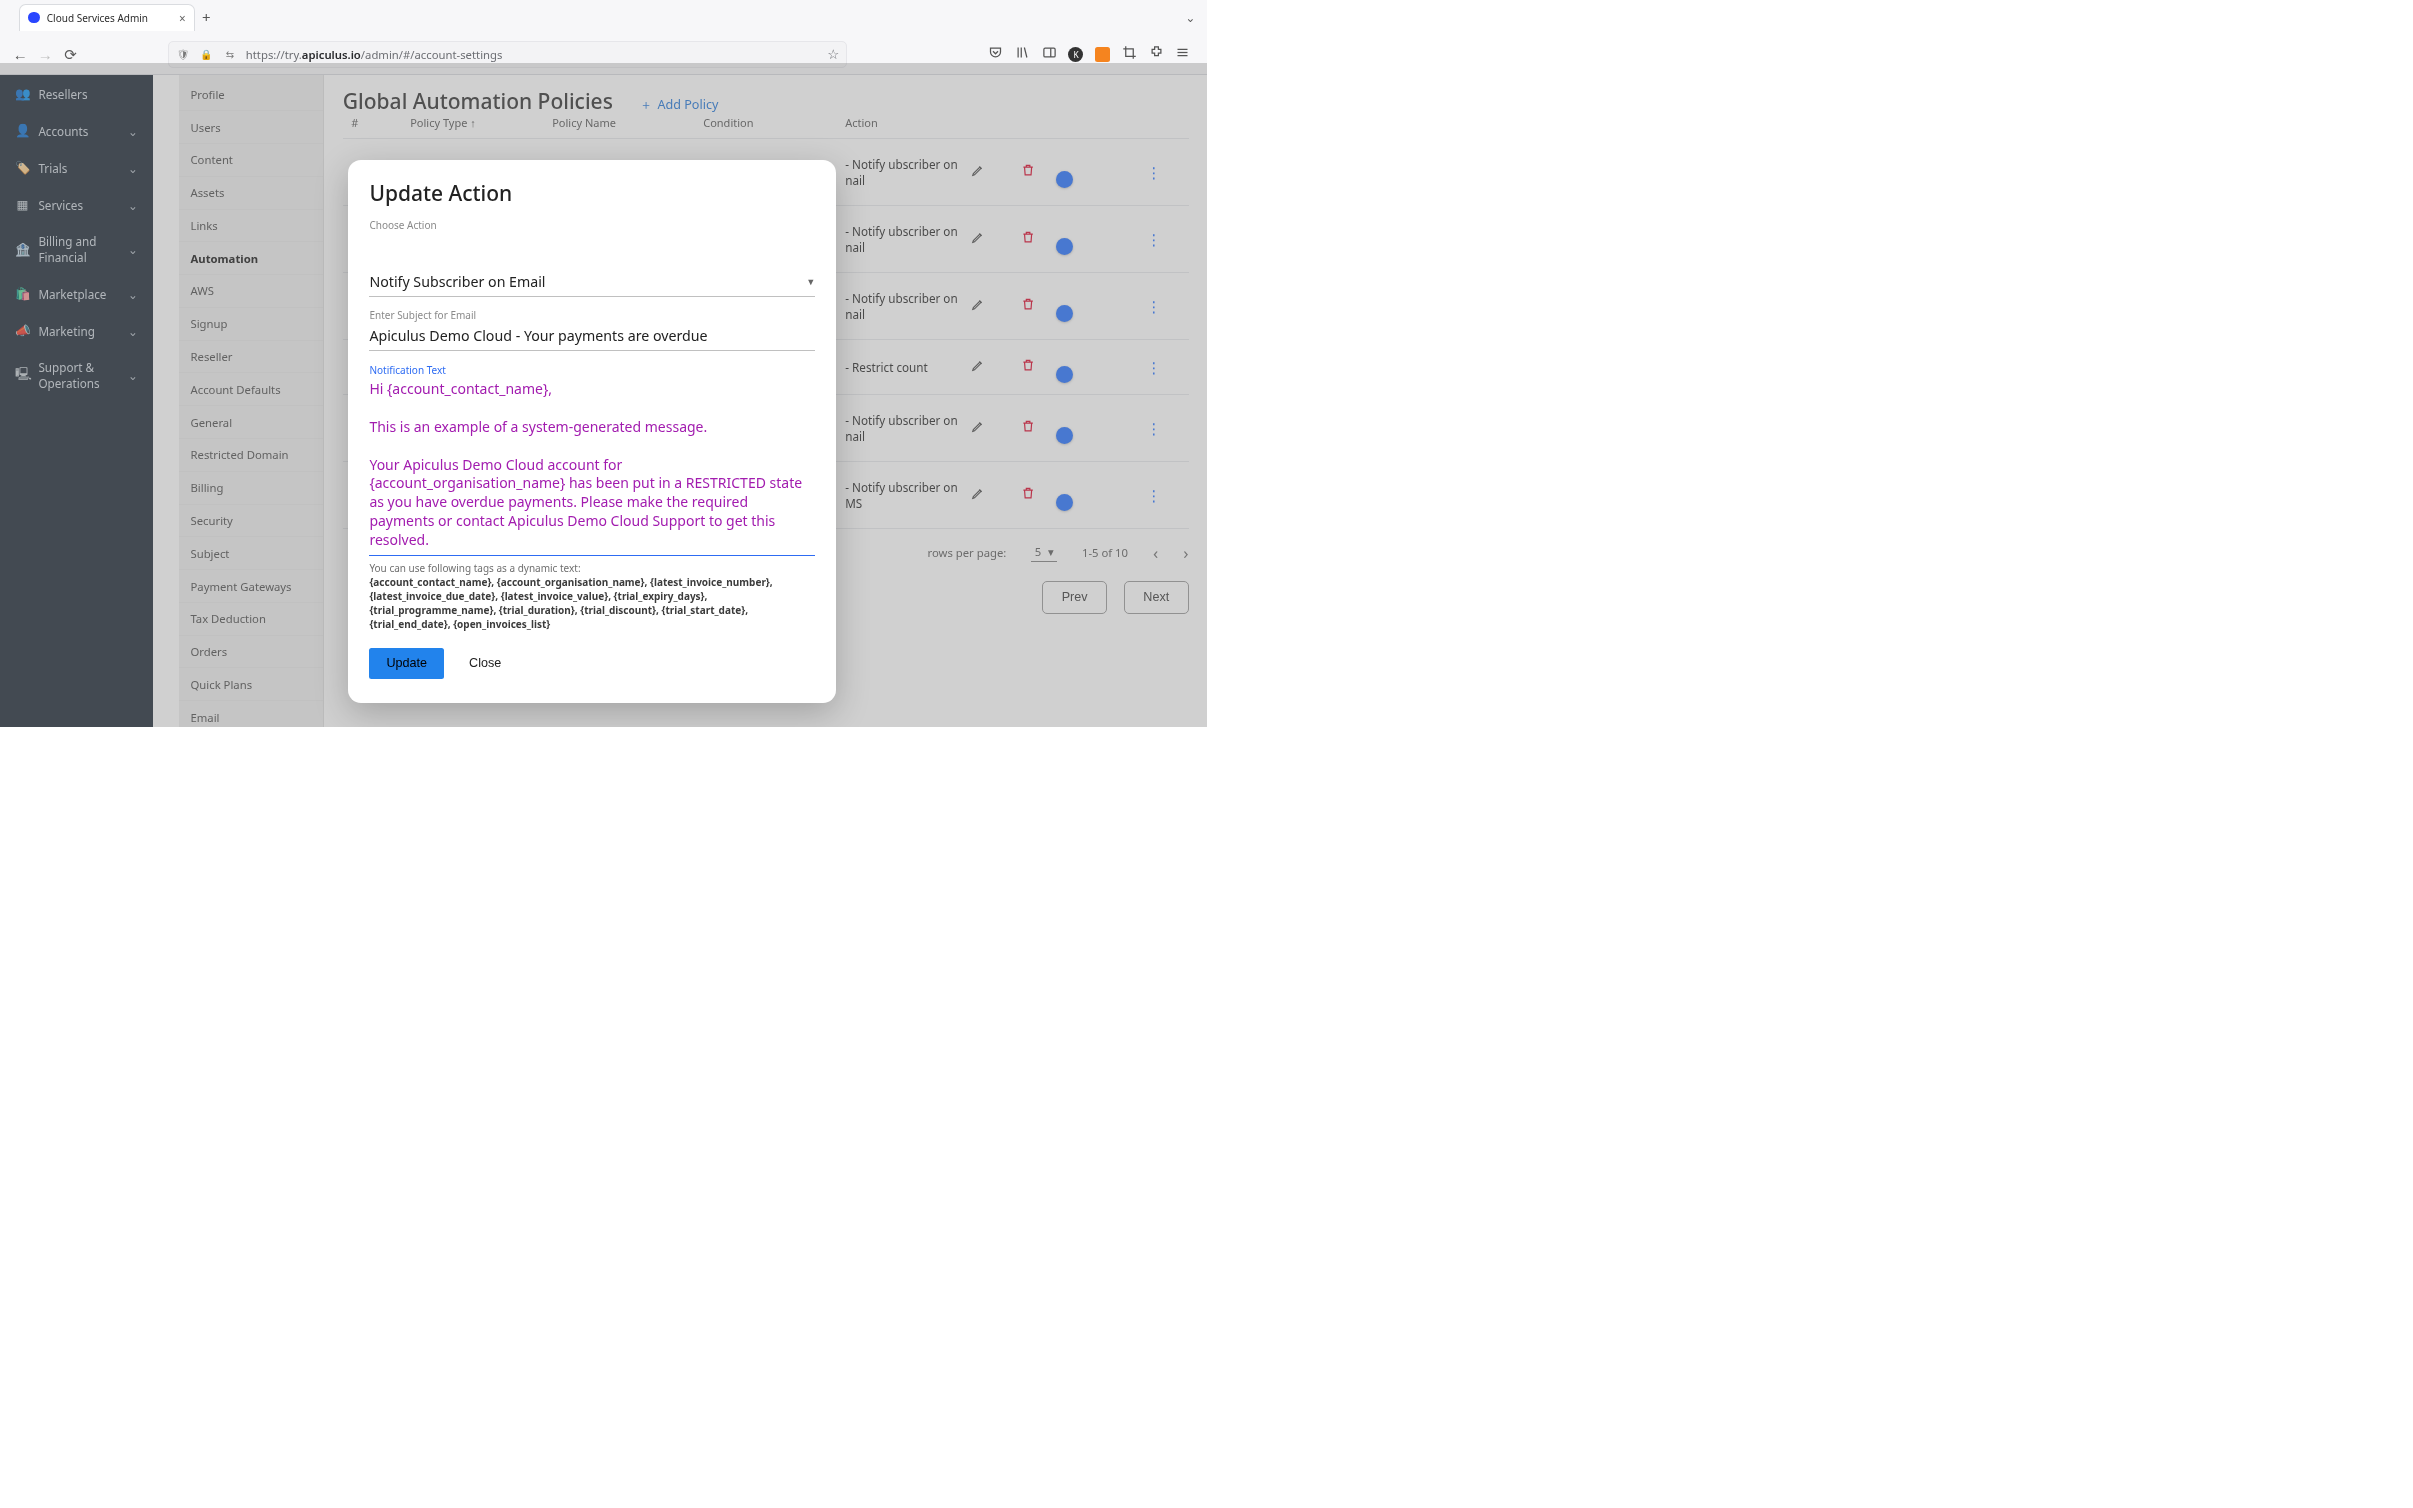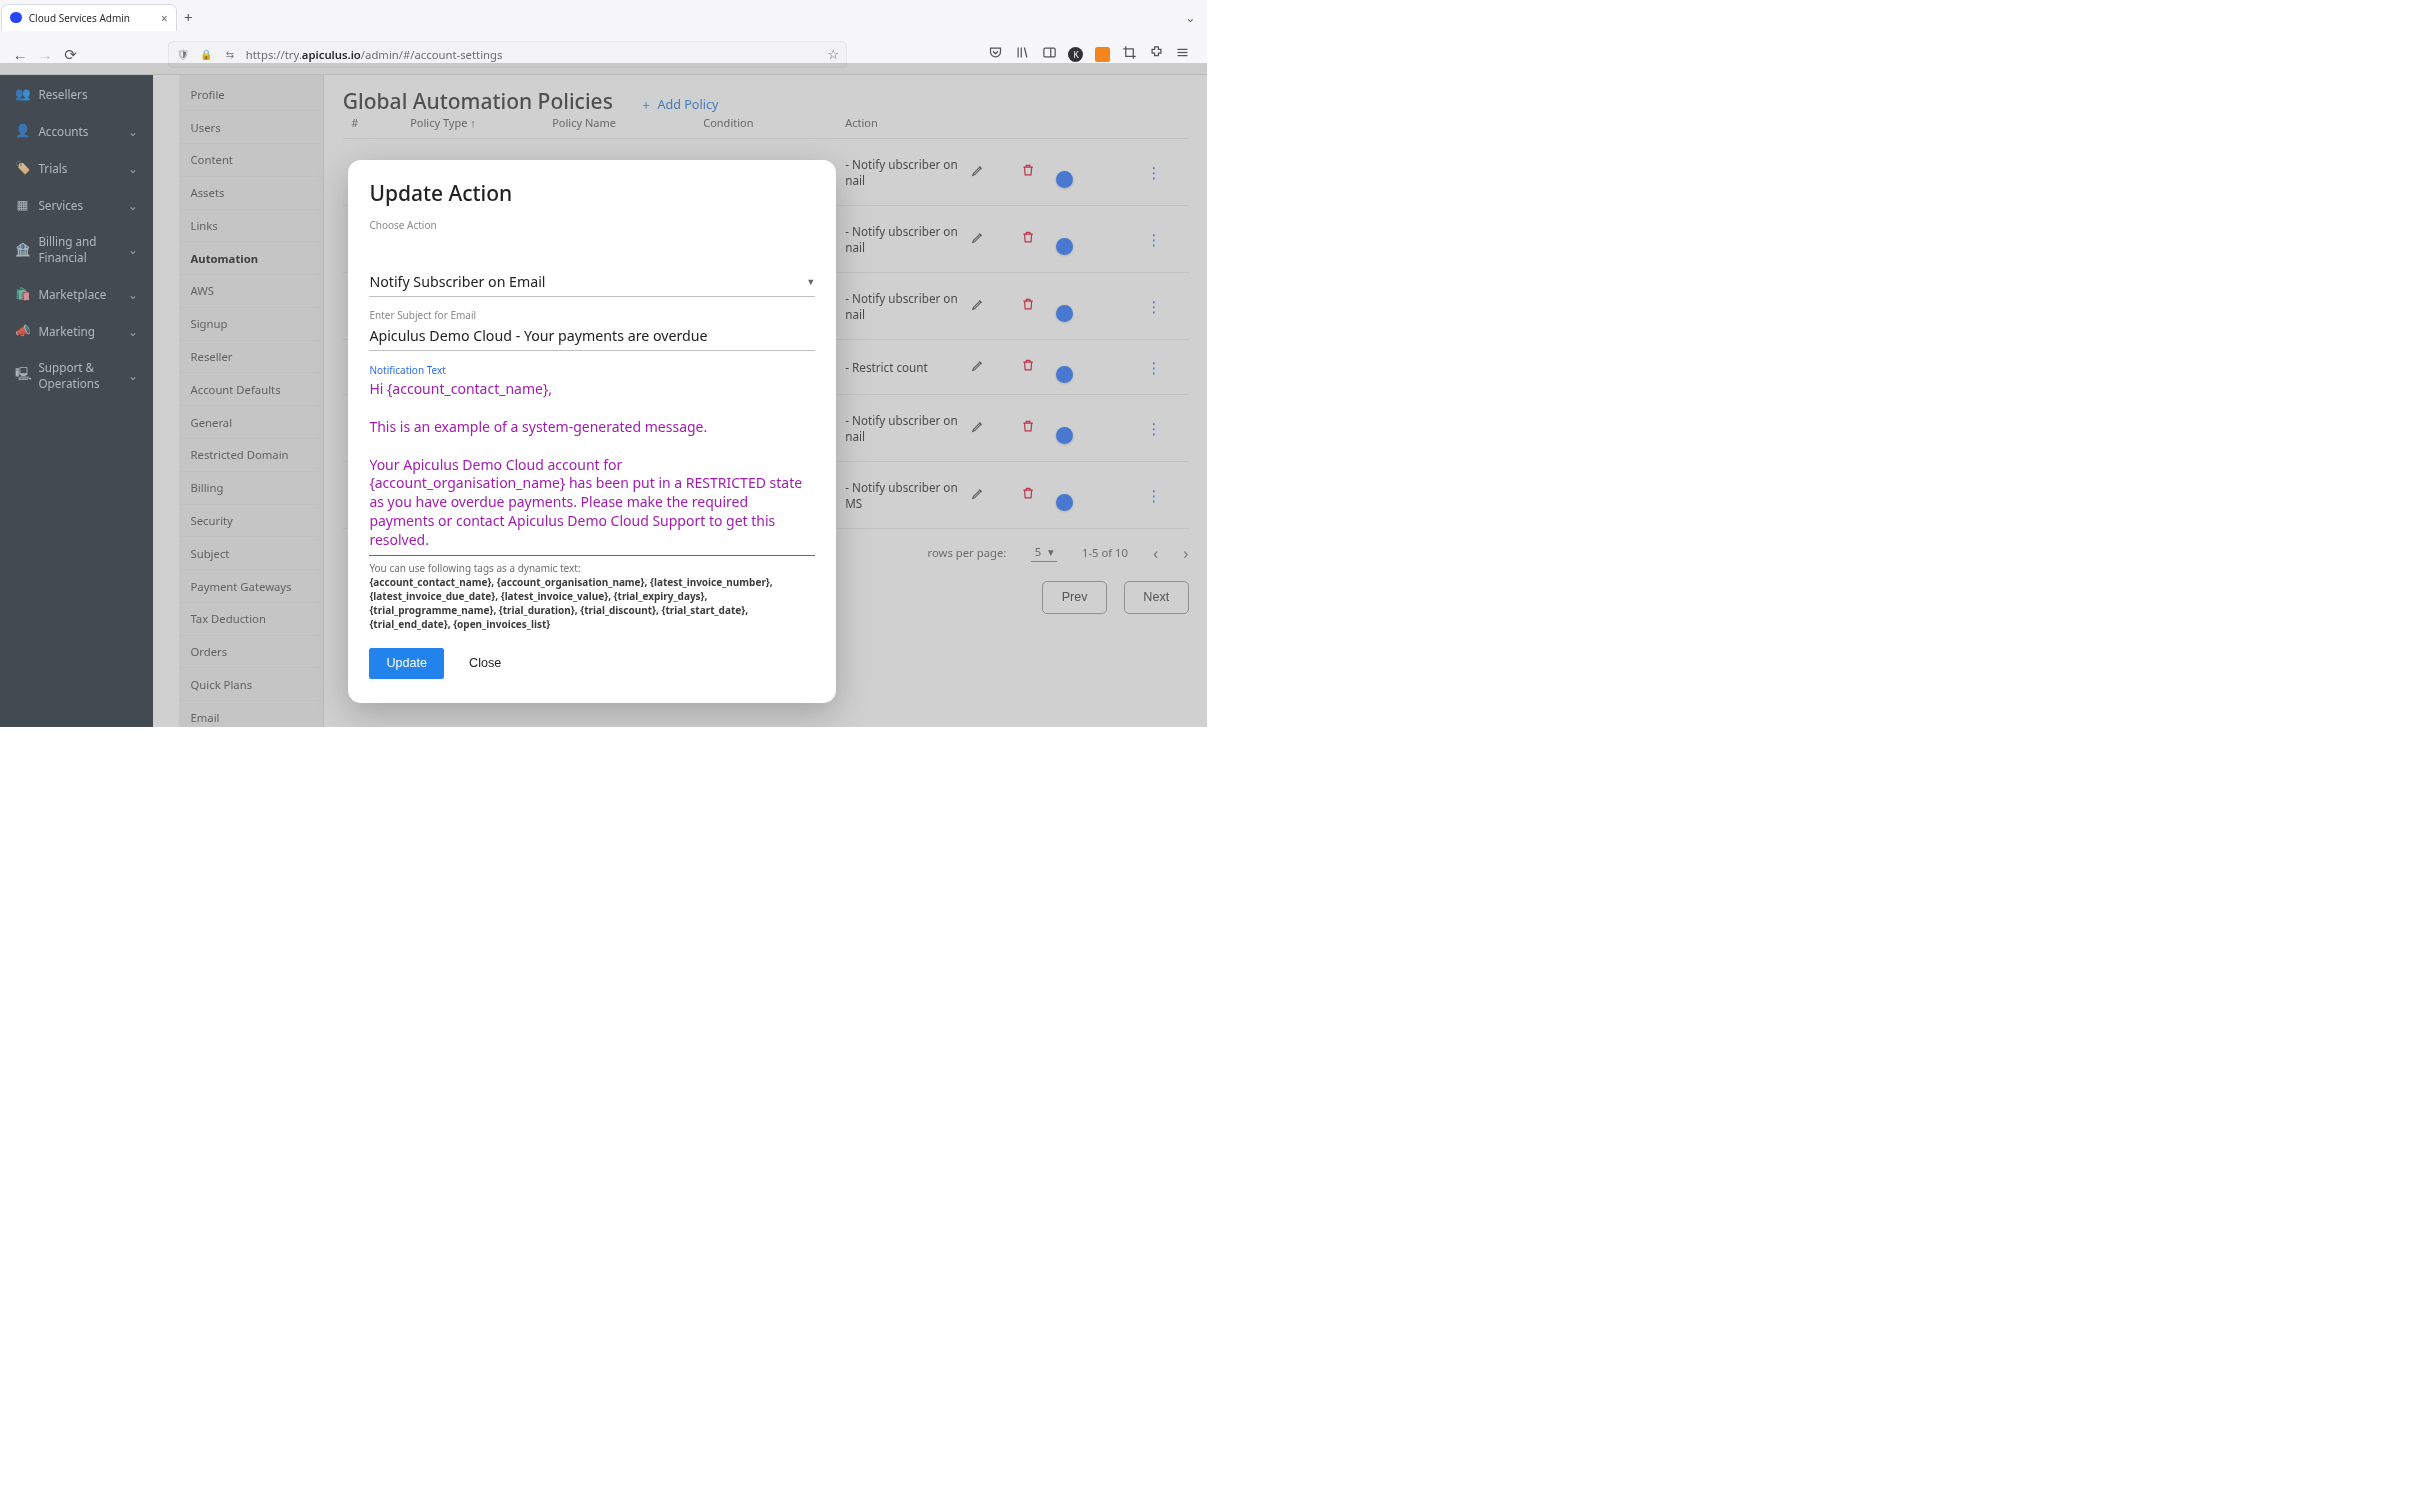--- a/index.html
+++ b/index.html
@@ -16,21 +16,21 @@
     --danger:#e53935;
     --blue:#2e7edb;
     --pill:#2f78ff;
     --divider:#e9eaed;
   }
   html,body{margin:0;padding:0;width:1207px;height:727px;font-family:system-ui,-apple-system,"Segoe UI",sans-serif;color:var(--text);background:#fff;}
   *{box-sizing:border-box;}
 
   
   .chrome{background:var(--chrome);border-bottom:0.8px solid var(--chrome-border);}
-  .tabstrip{display:flex;align-items:center;height:34px;padding-left:1px;gap:2px;}
+  .tabstrip{display:flex;align-items:center;height:34px;padding-left:19px;gap:2px;}
   .tab{display:flex;align-items:center;gap:6.7px;background:#fff;border:0.8px solid var(--chrome-border);border-bottom:none;border-radius:6.7px 6.7px 0 0;padding:3.4px 8.4px;height:27px;min-width:176px;}
   .tab .favicon{width:11.7px;height:11.7px;border-radius:50%;background:#2946ff;}
   .tab .title{font-size:10px;color:#2c2c2c;}
   .tab .close{margin-left:auto;font-size:11.7px;color:#666;}
   .newtab{font-size:15px;color:#555;padding:0 5px;}
   .tabcollapse{margin-left:auto;margin-right:11.7px;font-size:11.7px;color:#555;}
 
   .urlbar-row{display:flex;align-items:center;height:40px;gap:1.7px;padding:0 8.4px;}
   .navbtn{width:23.5px;height:23.5px;display:flex;align-items:center;justify-content:center;font-size:15px;color:#5a5a5a;border-radius:3.4px;}
   .navbtn.disabled{color:#bdbdbd;}
@@ -83,21 +83,21 @@
   .m-label{font-size:10px;color:#8a8a8a;margin-top:11.7px;}
   .m-label.active{color:#2e6cf3;}
   .m-value{font-size:14.2px;color:#222;padding:3.4px 0 5px 0;border-bottom:0.8px solid #c0c0c0;display:flex;align-items:center;margin-top:36px;}
   .m-value .caret{margin-left:auto;font-size:9.2px;color:#666;}
   .m-input{font-size:14.2px;color:#222;padding:3.4px 0 5px 0;border-bottom:0.8px solid #c0c0c0;width:100%;}
   .m-textarea{font-size:14px;color:#a21caf;line-height:1.35;padding:3.4px 0 5px 0;border:none;border-bottom:1.7px solid #2e6cf3;width:100%;resize:vertical;min-height:122px;outline:none;font-family:inherit;}
   .m-textarea .ul{text-decoration-color:#d43; text-decoration-style:wavy;}
   .m-hint{font-size:10px;color:#6f6f6f;margin-top:5px;}
   .m-hint .tags{font-weight:700;color:#3c3c3c;}
   .modal-actions{display:flex;gap:15px;align-items:center;margin-top:17px;}
-  .btn-primary{background:#2283ec;color:#ffffff;padding:8.4px 17px;border:none;border-radius:2.5px;font-size:12.6px;cursor:pointer;}
+  .btn-primary{background:#2283ec;color:#000000;padding:8.4px 17px;border:none;border-radius:2.5px;font-size:12.6px;cursor:pointer;}
   .btn-ghost{background:transparent;border:none;font-size:12.6px;color:#222;cursor:pointer;padding:8.4px 10px;}
 
   .icon-svg{width:14.2px;height:14.2px;}
 </style>
 </head>
 <body>
 
 <div class="chrome">
   <div class="tabstrip">
     <div class="tab">

